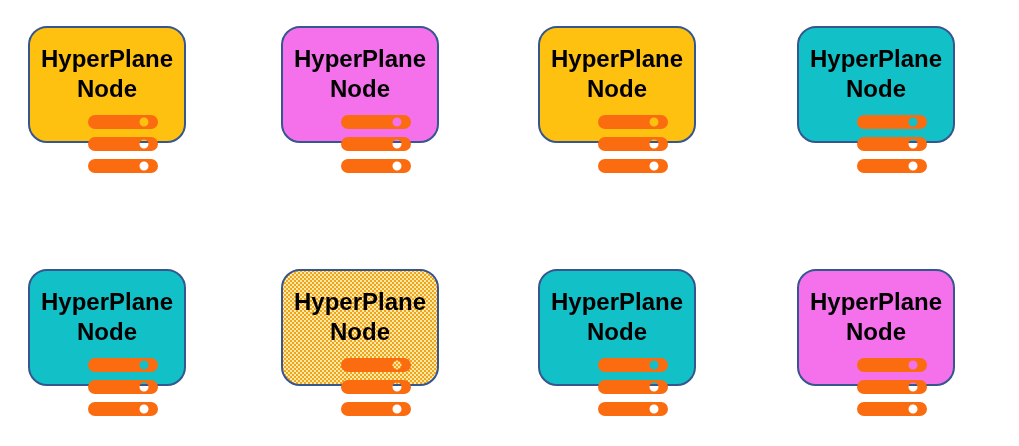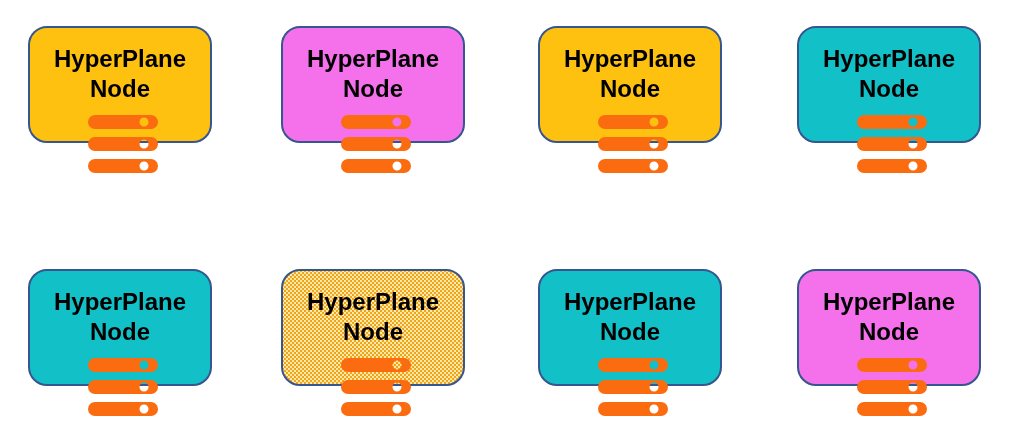--- a/index.html
+++ b/index.html
@@ -17,21 +17,21 @@
   .cell{
     position:absolute;
     width:190px;
     height:175px;
   }
   
   .c0{left:28px;}  .c1{left:281px;} .c2{left:538px;} .c3{left:797px;}
   .r0{top:26px;}   .r1{top:269px;}
   .box{
     box-sizing:border-box;
-    width:184px;
+    width:158px;
     height:117px;
     border:2px solid var(--border-color,#35568E);
     border-radius:19px;
   }
   .box.dotted{
     background-color:var(--pattern-bg,#F0A41C);
     background-image:
       radial-gradient(var(--pattern-dot,#FFE9A6) 1px, transparent 1.35px),
       radial-gradient(var(--pattern-dot,#FFE9A6) 1px, transparent 1.35px);
     background-size:4px 4px, 4px 4px;

